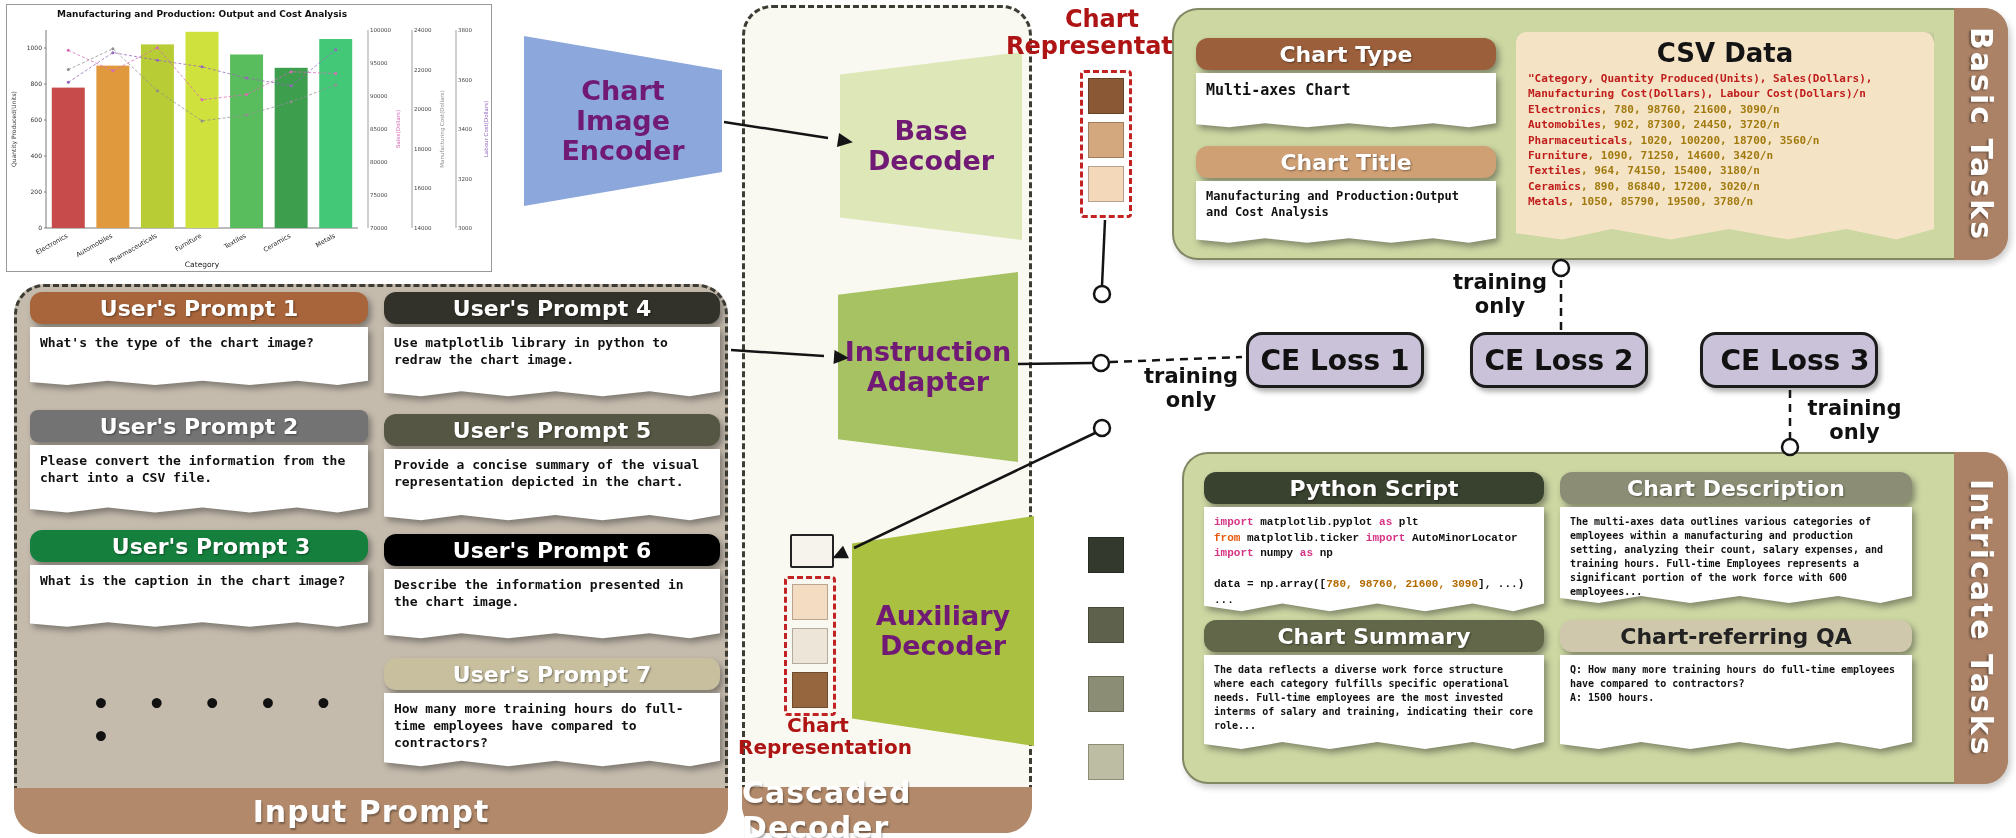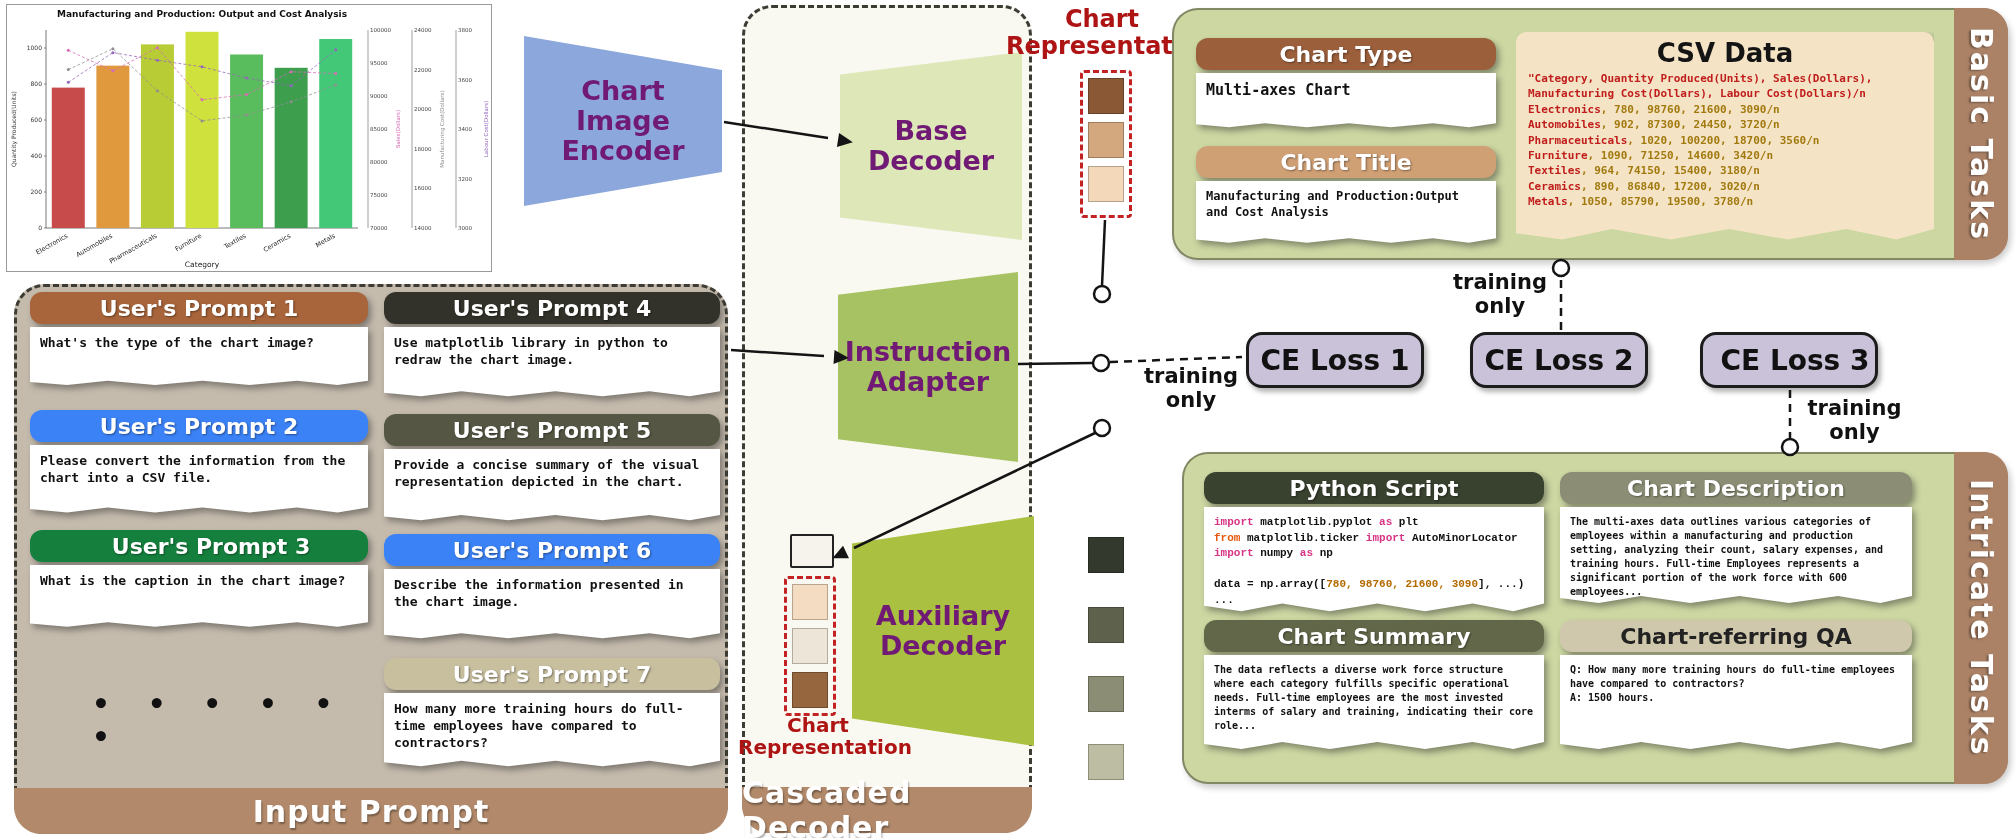--- a/index.html
+++ b/index.html
@@ -223,39 +223,39 @@
   <div class="abs train" style="left:1802px; top:396px; width:105px;">training only</div>
 
   <div id="input-panel" class="abs container-dashed" style="left:14px; top:284px; width:714px; height:550px;"></div>
   <div class="abs band band-bottom" style="left:14px; top:788px; width:714px; height:46px;">Input Prompt</div>
 
   <div class="abs card" style="left:30px; top:292px; width:338px; height:96px;">
     <div class="card-h" style="background:#a8643a;">User's Prompt 1</div>
     <div class="card-b">What's the type of the chart image?</div>
   </div>
   <div class="abs card" style="left:30px; top:410px; width:338px; height:106px;">
-    <div class="card-h" style="background:#3b82f6;">User's Prompt 2</div>
+    <div class="card-h" style="background:#737373;border-radius:8px;">User's Prompt 2</div>
     <div class="card-b">Please convert the information from the chart into a CSV file.</div>
   </div>
   <div class="abs card" style="left:30px; top:530px; width:338px; height:100px;">
     <div class="card-h" style="background:#15803d;padding-left:24px;">User's Prompt 3</div>
     <div class="card-b">What is the caption in the chart image?</div>
   </div>
   <div id="prompt-dots" class="abs" style="left:92px; top:688px; width:280px;">• • • • • •</div>
 
   <div class="abs card" style="left:384px; top:292px; width:336px; height:108px;">
     <div class="card-h" style="background:#32322a;">User's Prompt 4</div>
     <div class="card-b">Use matplotlib library in python to redraw the chart image.</div>
   </div>
   <div class="abs card" style="left:384px; top:414px; width:336px; height:110px;">
     <div class="card-h" style="background:#555744;">User's Prompt 5</div>
     <div class="card-b">Provide a concise summary of the visual representation depicted in the chart.</div>
   </div>
   <div class="abs card" style="left:384px; top:534px; width:336px; height:108px;">
-    <div class="card-h" style="background:#3b82f6;">User's Prompt 6</div>
+    <div class="card-h" style="background:#000000;">User's Prompt 6</div>
     <div class="card-b">Describe the information presented in the chart image.</div>
   </div>
   <div class="abs card" style="left:384px; top:658px; width:336px; height:112px;">
     <div class="card-h" style="background:#c8bf9f;">User's Prompt 7</div>
     <div class="card-b">How many more training hours do full-time employees have compared to contractors?</div>
   </div>
 
   <div class="abs panel" style="left:1172px; top:8px; width:836px; height:252px;"></div>
   <div class="abs band-side" style="left:1954px; top:8px; width:54px; height:252px;">
     <span>Basic Tasks</span>

